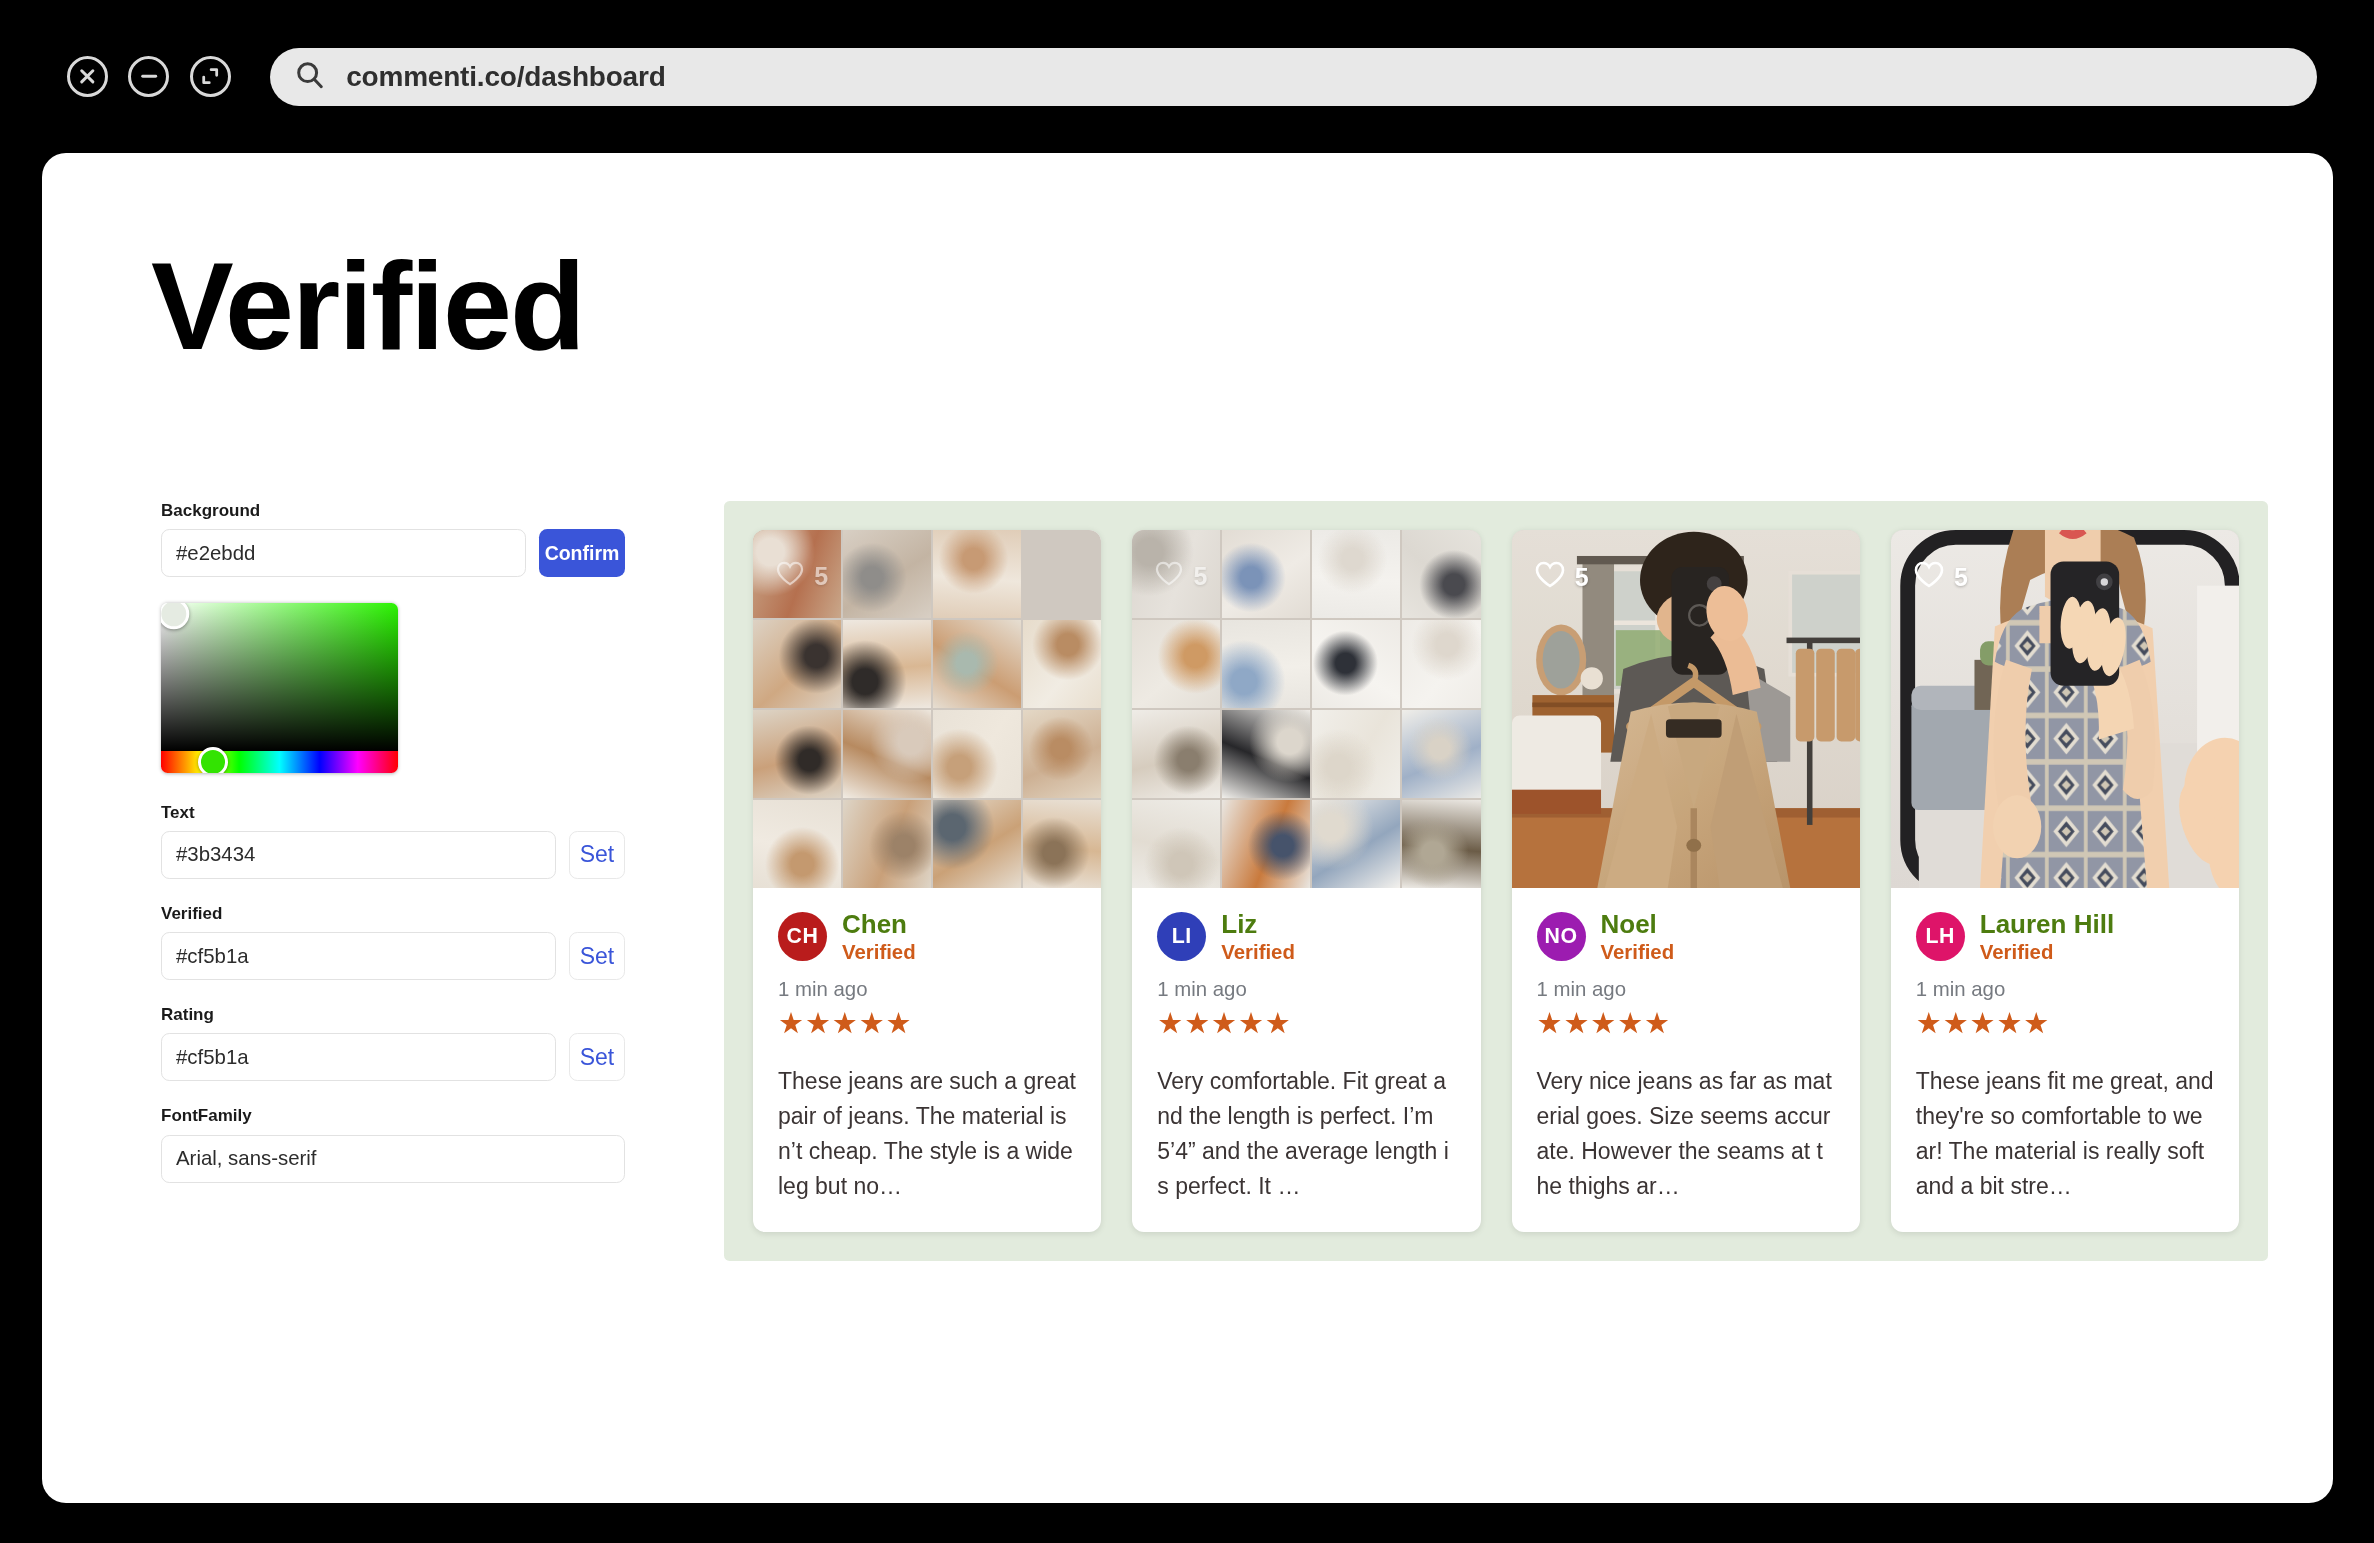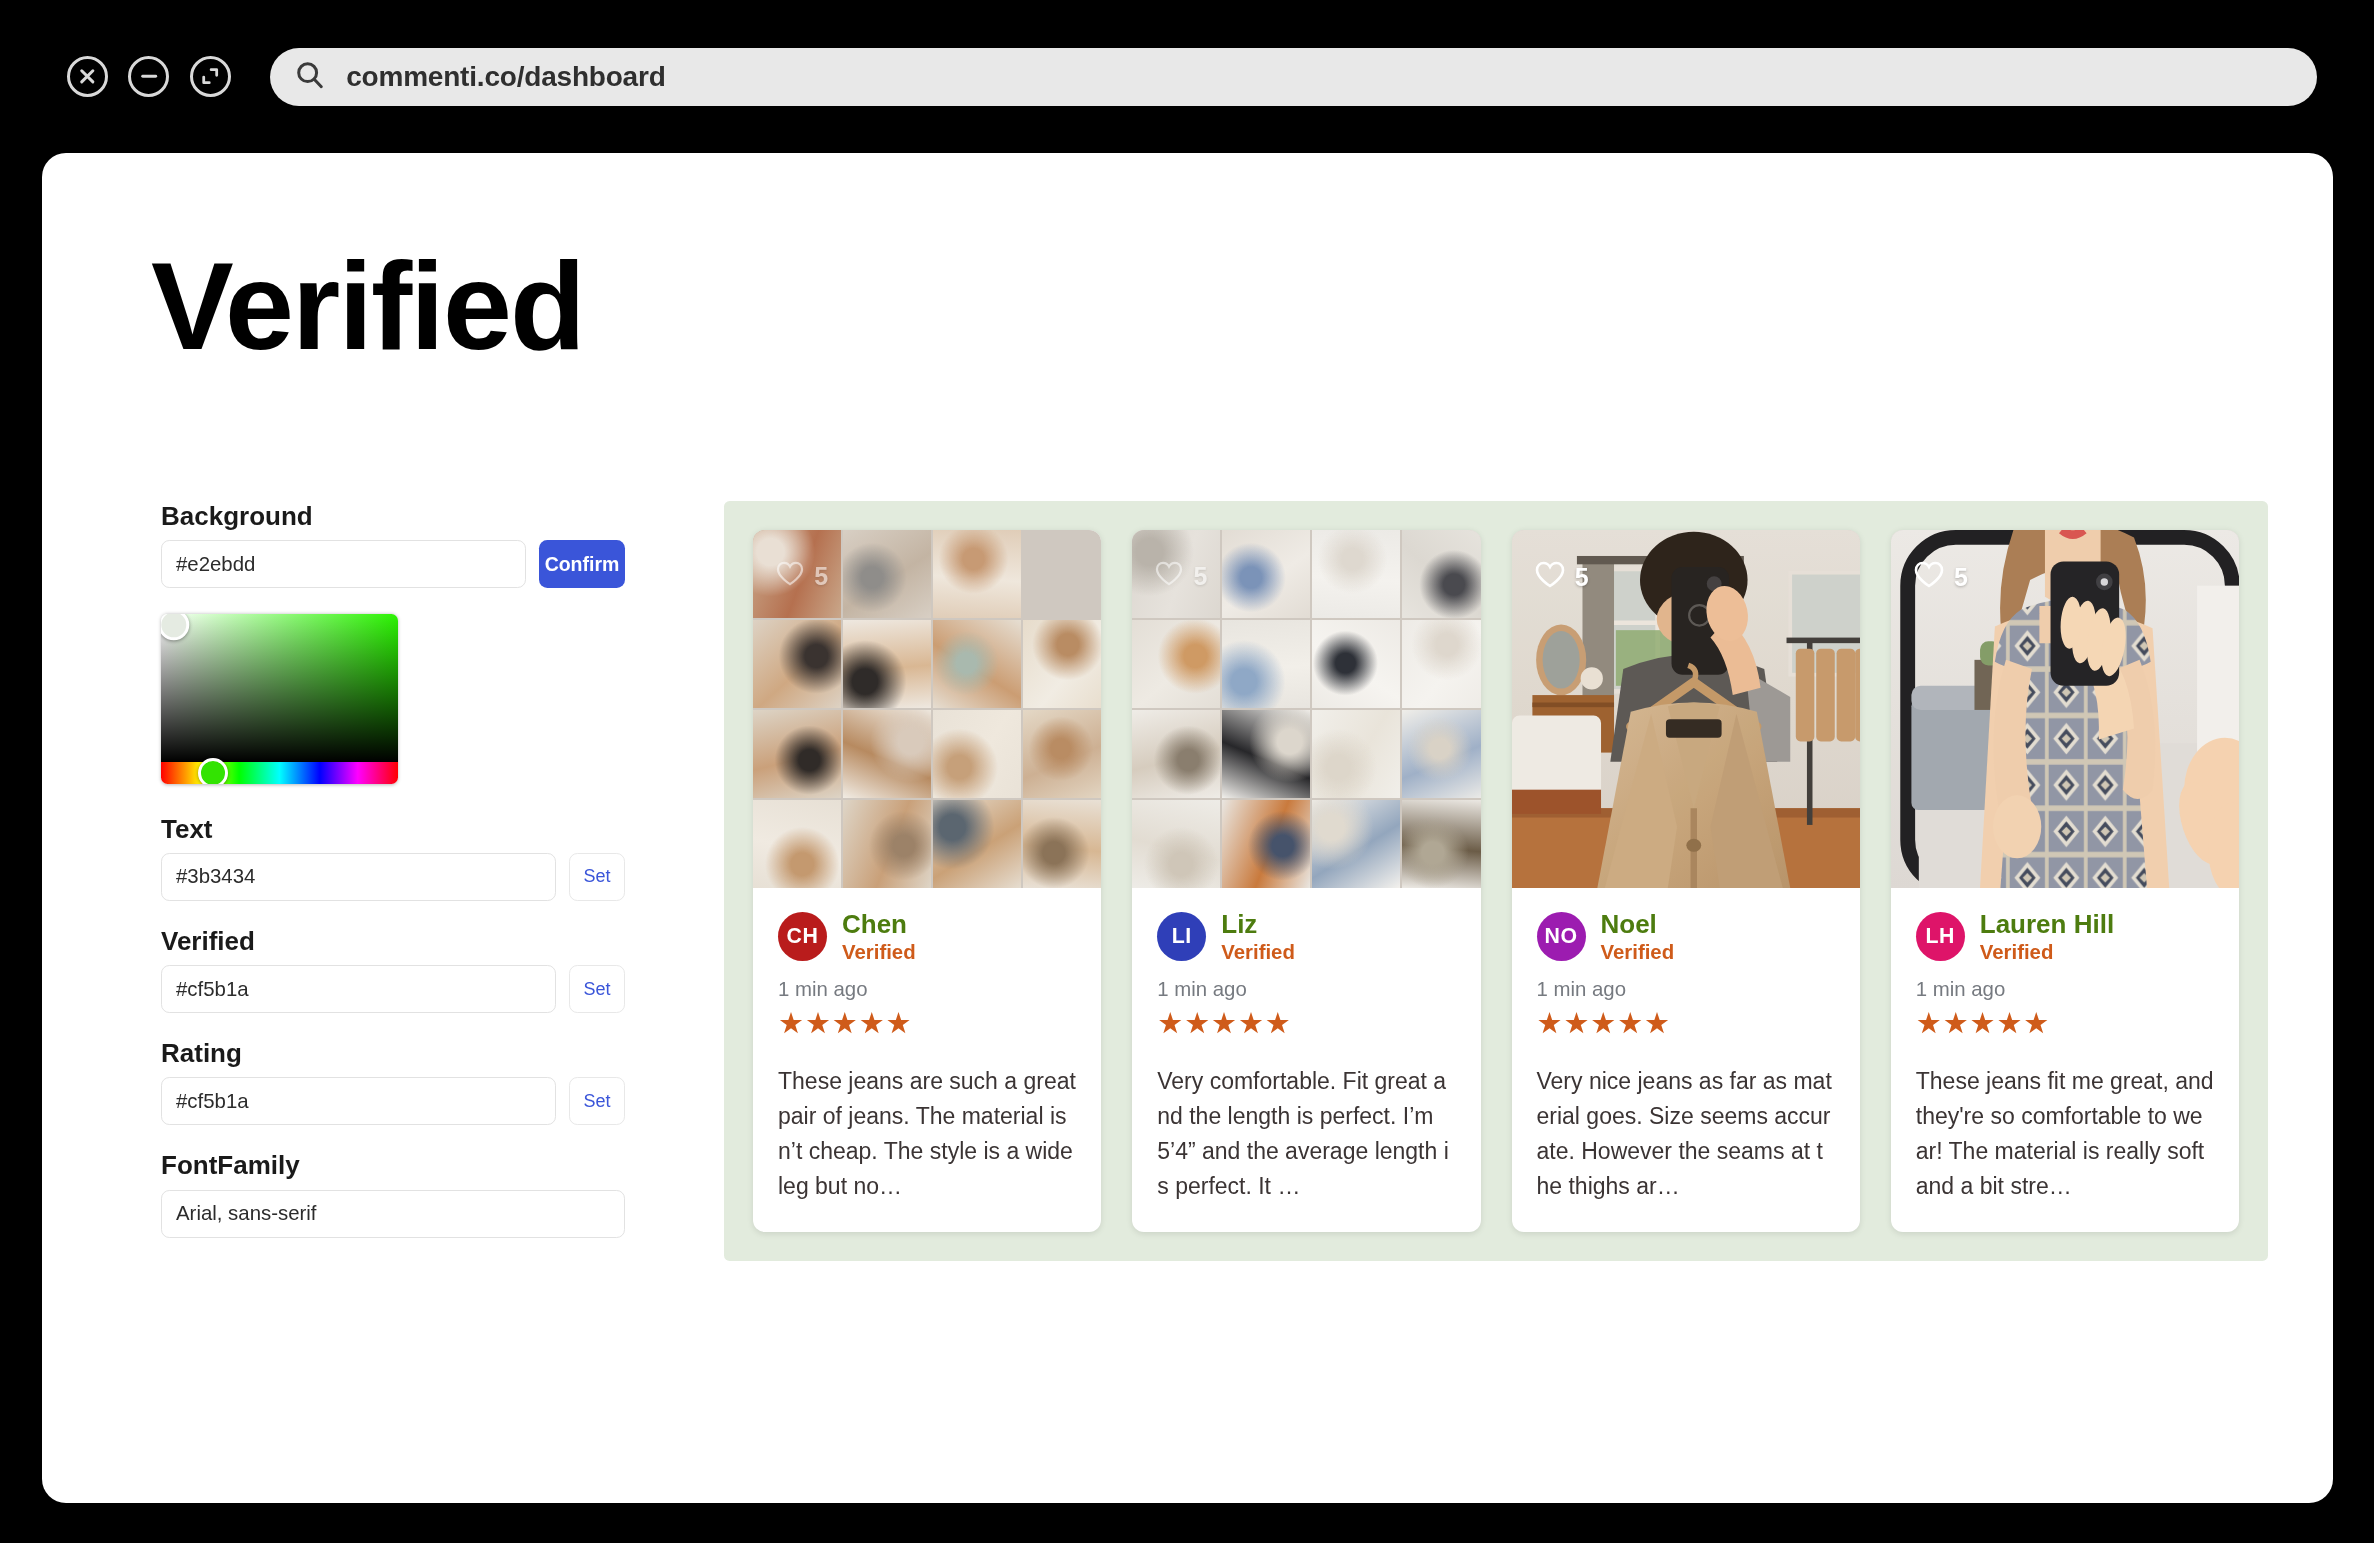--- a/index.html
+++ b/index.html
@@ -70,21 +70,21 @@
     color: #000;
     line-height: 1;
   }
   
   .controls {
     position: absolute;
     left: 119px; top: 348px;
     width: 464px;
   }
   .field-label {
-    font-size: 26px;
+    font-size: 17px;
     font-weight: bold;
     color: #1a1a1a;
     margin-bottom: 8.3px;
     display: block;
   }
   .field-row { display: flex; align-items: stretch; gap: 13px; }
   .text-input {
     flex: 1;
     height: 48px;
     border: 1.4px solid #e2e2e2;
@@ -108,21 +108,21 @@
     font-family: "Liberation Sans", sans-serif;
     cursor: pointer;
     display: flex; align-items: center; justify-content: center;
   }
   .btn-set {
     width: 56px;
     background: #fff;
     color: #3a55d9;
     border: 1.4px solid #e8e8e8;
     border-radius: 8.3px;
-    font-size: 18px;
+    font-size: 23px;
     font-family: "Liberation Sans", sans-serif;
     cursor: pointer;
     display: flex; align-items: center; justify-content: center;
   }
   .gap-block { height: 25px; }
   
   .picker-wrap {
     margin-top: 26px;
     width: 237px;
     border-radius: 6.5px;

